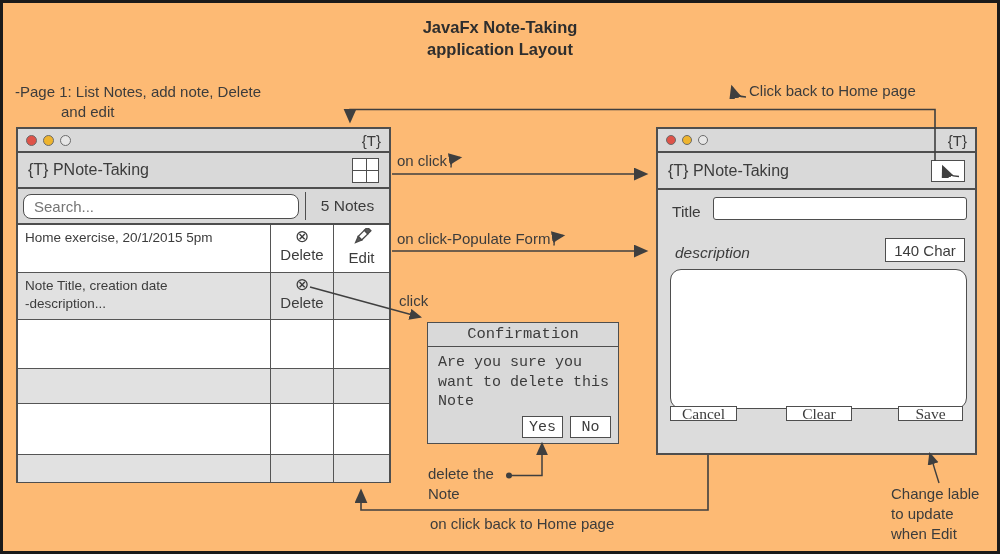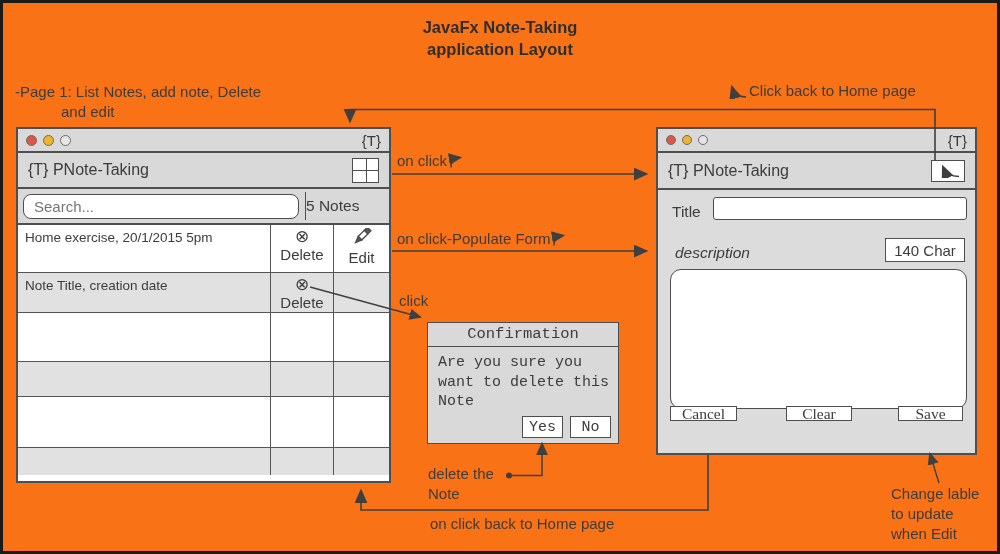--- a/index.html
+++ b/index.html
@@ -1,19 +1,19 @@
 <!DOCTYPE html>
 <html><head>
 <meta charset="utf-8">
 <style>
   * { margin:0; padding:0; box-sizing:border-box; }
   html,body { background:#fff; }
   .canvas {
     position:relative; width:1000px; height:554px;
-    background:#f97316; border:3px solid #1a1a1a; overflow:hidden;
+    background:#fdba74; border:3px solid #1a1a1a; overflow:hidden;
     font-family:"Liberation Sans", sans-serif; color:#3c3c3c;
   }
   .abs { position:absolute; }
   .txt { font-size:15px; color:#3c3c3c; white-space:nowrap; }
 
   
   .main-title { left:0; right:0; top:13px; text-align:center;
     font-size:16.5px; font-weight:bold; line-height:22px; color:#2e2e2e; }
 
   
@@ -37,30 +37,30 @@
   .plusbtn:before { content:""; position:absolute; left:0; right:0; top:50%;
     border-top:1.6px solid #4e4e4e; }
   .plusbtn:after { content:""; position:absolute; top:0; bottom:0; left:50%;
     border-left:1.6px solid #4e4e4e; }
   .searchrow { height:36px; background:#d9d9d9; border-bottom:2px solid #4e4e4e;
     display:flex; align-items:center; }
   .searchbox { margin-left:5px; width:276px; height:25px; background:#fff;
     border:1.6px solid #4e4e4e; border-radius:8px; font-size:15px; color:#4a4a4a;
     padding:0 10px; font-family:"Liberation Sans", sans-serif; }
   .searchdiv { width:0; height:28px; border-left:1.6px solid #4e4e4e; margin-left:6px; }
-  .notecount { flex:1; text-align:left; font-size:15.5px; }
+  .notecount { flex:1; text-align:center; font-size:15.5px; }
   .trow { display:flex; width:100%; border-bottom:1.6px solid #555; }
   .trow:last-child { border-bottom:none; }
   .c1 { width:252px; padding:4px 0 12px 7px; font-size:13.5px; line-height:18px; overflow:hidden; }
   .c2 { width:63px; border-left:1.6px solid #555; text-align:center; }
   .c3 { flex:1; border-left:1.6px solid #555; text-align:center; }
   .rowgray { background:#e1e1e1; }
   .cellicon { display:block; font-size:17px; line-height:18px; margin-top:3px; }
   .celllabel { display:block; font-size:15px; line-height:17px; }
-  .r1 { height:48px; } .r2 { height:40px; } .r3 { height:49px; }
+  .r1 { height:48px; } .r2 { height:47px; } .r3 { height:49px; }
   .r4 { height:35px; } .r5 { height:51px; } .r6 { height:26.8px; }
 
   
   #rightwin { left:653px; top:124px; width:321px; height:328px; background:#dcdcdc; }
   #rightwin .winheader { height:37px; }
   .backbtn { margin-left:auto; width:34px; height:22px; background:#fff;
     border:1.6px solid #4e4e4e; display:flex; align-items:center; justify-content:center;
     cursor:pointer; }
   .formlabel { position:absolute; font-size:15.5px; }
   .titleinput { position:absolute; left:55px; top:68px; width:254px; height:23px;
@@ -145,20 +145,21 @@
             </g>
           </svg>
         </span>
         <span class="celllabel">Edit</span>
       </div>
     </div>
 
     <div class="trow r2 rowgray">
       <div class="c1">
         <div>Note Title, creation date</div>
+        <div>-description...</div>
       </div>
       <div class="c2">
         <span class="cellicon">⊗</span>
         <span class="celllabel">Delete</span>
       </div>
       <div class="c3"></div>
     </div>
 
     <div class="trow r3">
       <div class="c1"></div>

